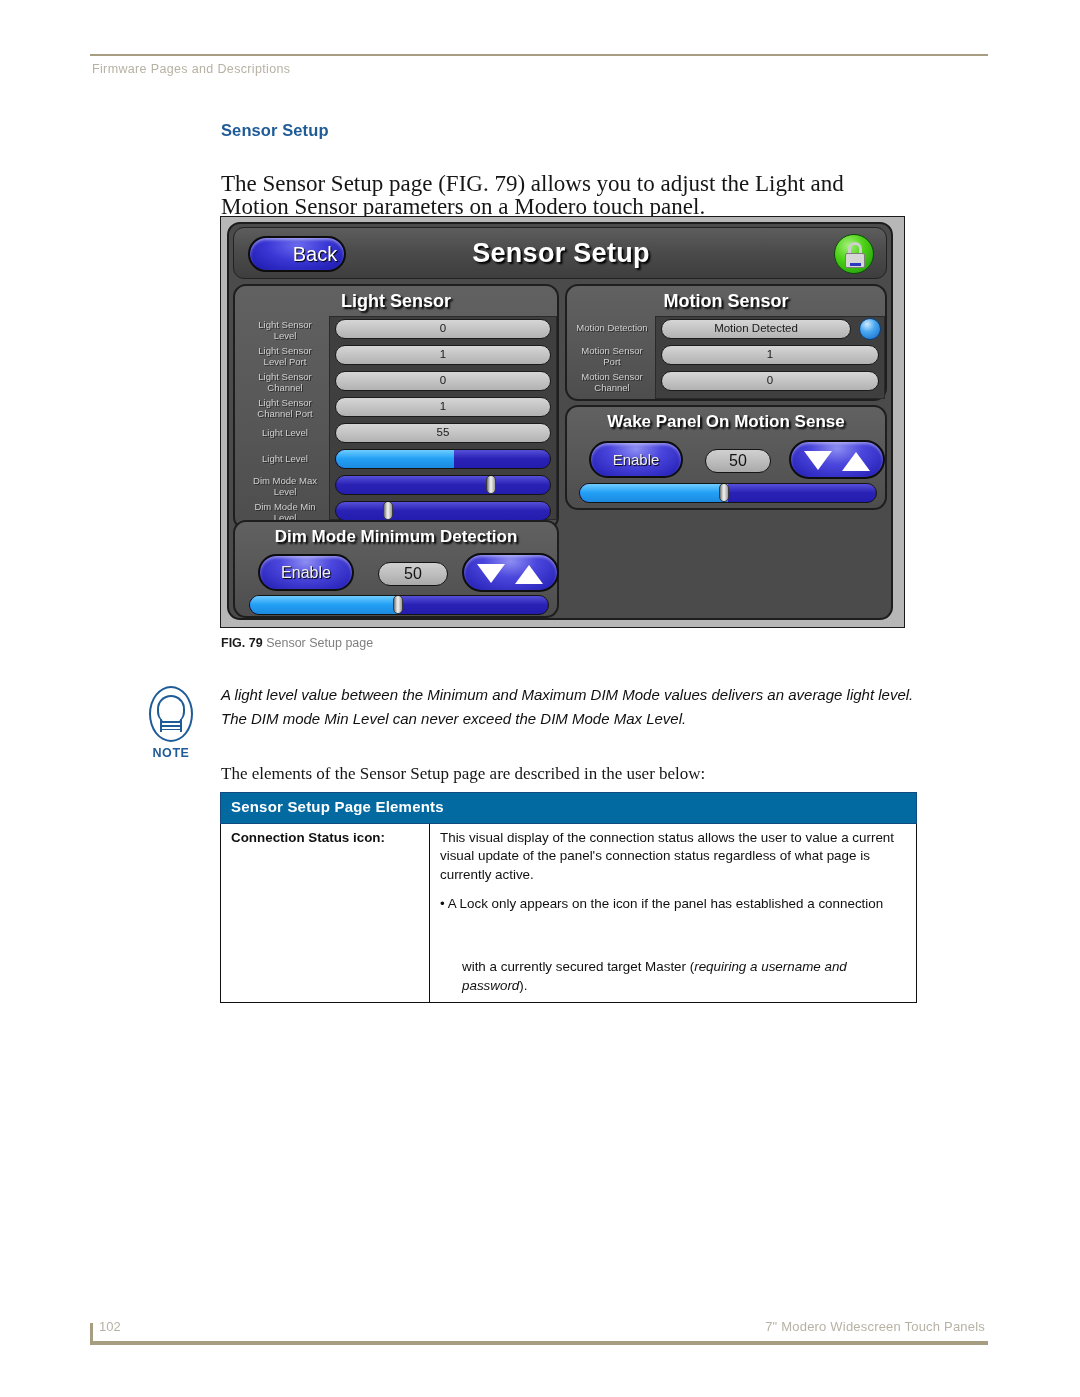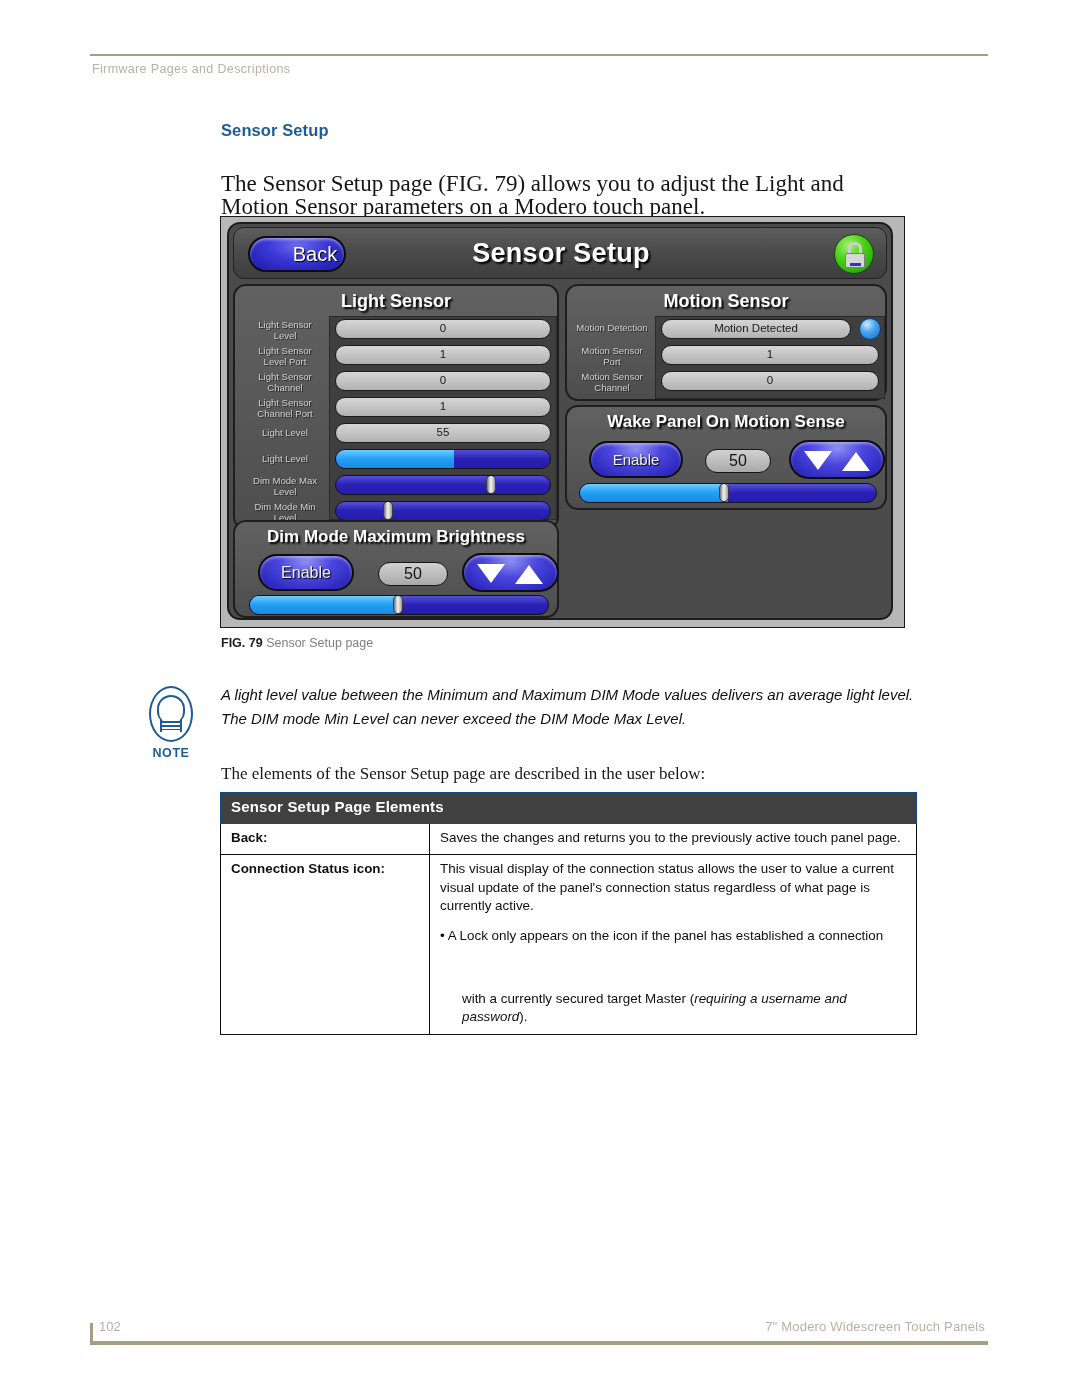--- a/index.html
+++ b/index.html
@@ -380,21 +380,21 @@
     font-family: "Liberation Sans", sans-serif;
   }
   #elements-table td {
     border: 1px solid #101010;
     vertical-align: top;
     font-size: 13.4px;
     line-height: 18.6px;
     color: #101010;
   }
   #elements-table .thead td {
-    background: #404040;
+    background: #0369a1;
     color: #ffffff;
     font-size: 15px;
     font-weight: bold;
     padding: 5px 8px 6px 10px;
     border-color: #104a80;
     letter-spacing: 0.2px;
   }
   #elements-table .c-label {
     width: 192px;
     font-weight: bold;
@@ -500,21 +500,21 @@
         <div class="thumb" style="left:70%;"></div>
       </div>
 
       <div class="tp-label" style="left:8px; top:216px; width:84px;">Dim Mode Min<br>Level</div>
       <div class="tp-bar" style="left:100px; top:215px; width:216px;">
         <div class="thumb" style="left:22%;"></div>
       </div>
     </div>
 
     <div class="tp-group" style="left:4px; top:296px; width:326px; height:98px; border-radius:13px;">
-      <div class="tp-group-title" style="font-size:17px;">Dim Mode Maximum Brightness</div>
+      <div class="tp-group-title" style="font-size:17px;">Dim Mode Minimum Detection</div>
 
       <div class="btn-pill" style="left:23px; top:32px; width:96px; height:37px;">
         <span style="line-height:33px; font-size:16px;">Enable</span>
       </div>
 
       <div class="num-pill" style="left:143px; top:40px; width:70px; height:24px; line-height:21px; font-size:16px;">50</div>
 
       <div class="btn-pill" style="left:227px; top:31px; width:97px; height:39px;">
         <i class="arrow-down" style="left:13px; top:9px;"></i>
         <i class="arrow-up" style="left:51px; top:10px;"></i>
@@ -581,26 +581,20 @@
   <div class="note-word">NOTE</div>
 </div>
 <div id="note-text">A light level value between the Minimum and Maximum DIM Mode values delivers an average light level. The DIM mode Min Level can never exceed the DIM Mode Max Level.</div>
 
 <div id="lead-in">The elements of the Sensor Setup page are described in the user below:</div>
 
 <table id="elements-table">
   <tbody>
       <tr class="thead">
     <td colspan="2">Sensor Setup Page Elements</td>
-  </tr>
-  <tr>
-    <td class="c-label">Back:</td>
-    <td class="c-desc">
-      <p>Saves the changes and returns you to the previously active touch panel page.</p>
-    </td>
   </tr>
   <tr>
     <td class="c-label">Connection Status icon:</td>
     <td class="c-desc">
       <p>This visual display of the connection status allows the user to value a current visual update of the panel's connection status regardless of what page is currently active.</p>
       <p class="bullet">
         <span>• A Lock only appears on the icon if the panel has established a connection</span>
         <span class="cont"><span>with a currently secured target Master (</span><em>requiring a username and password</em><span>).</span></span>
       </p>
     </td>

